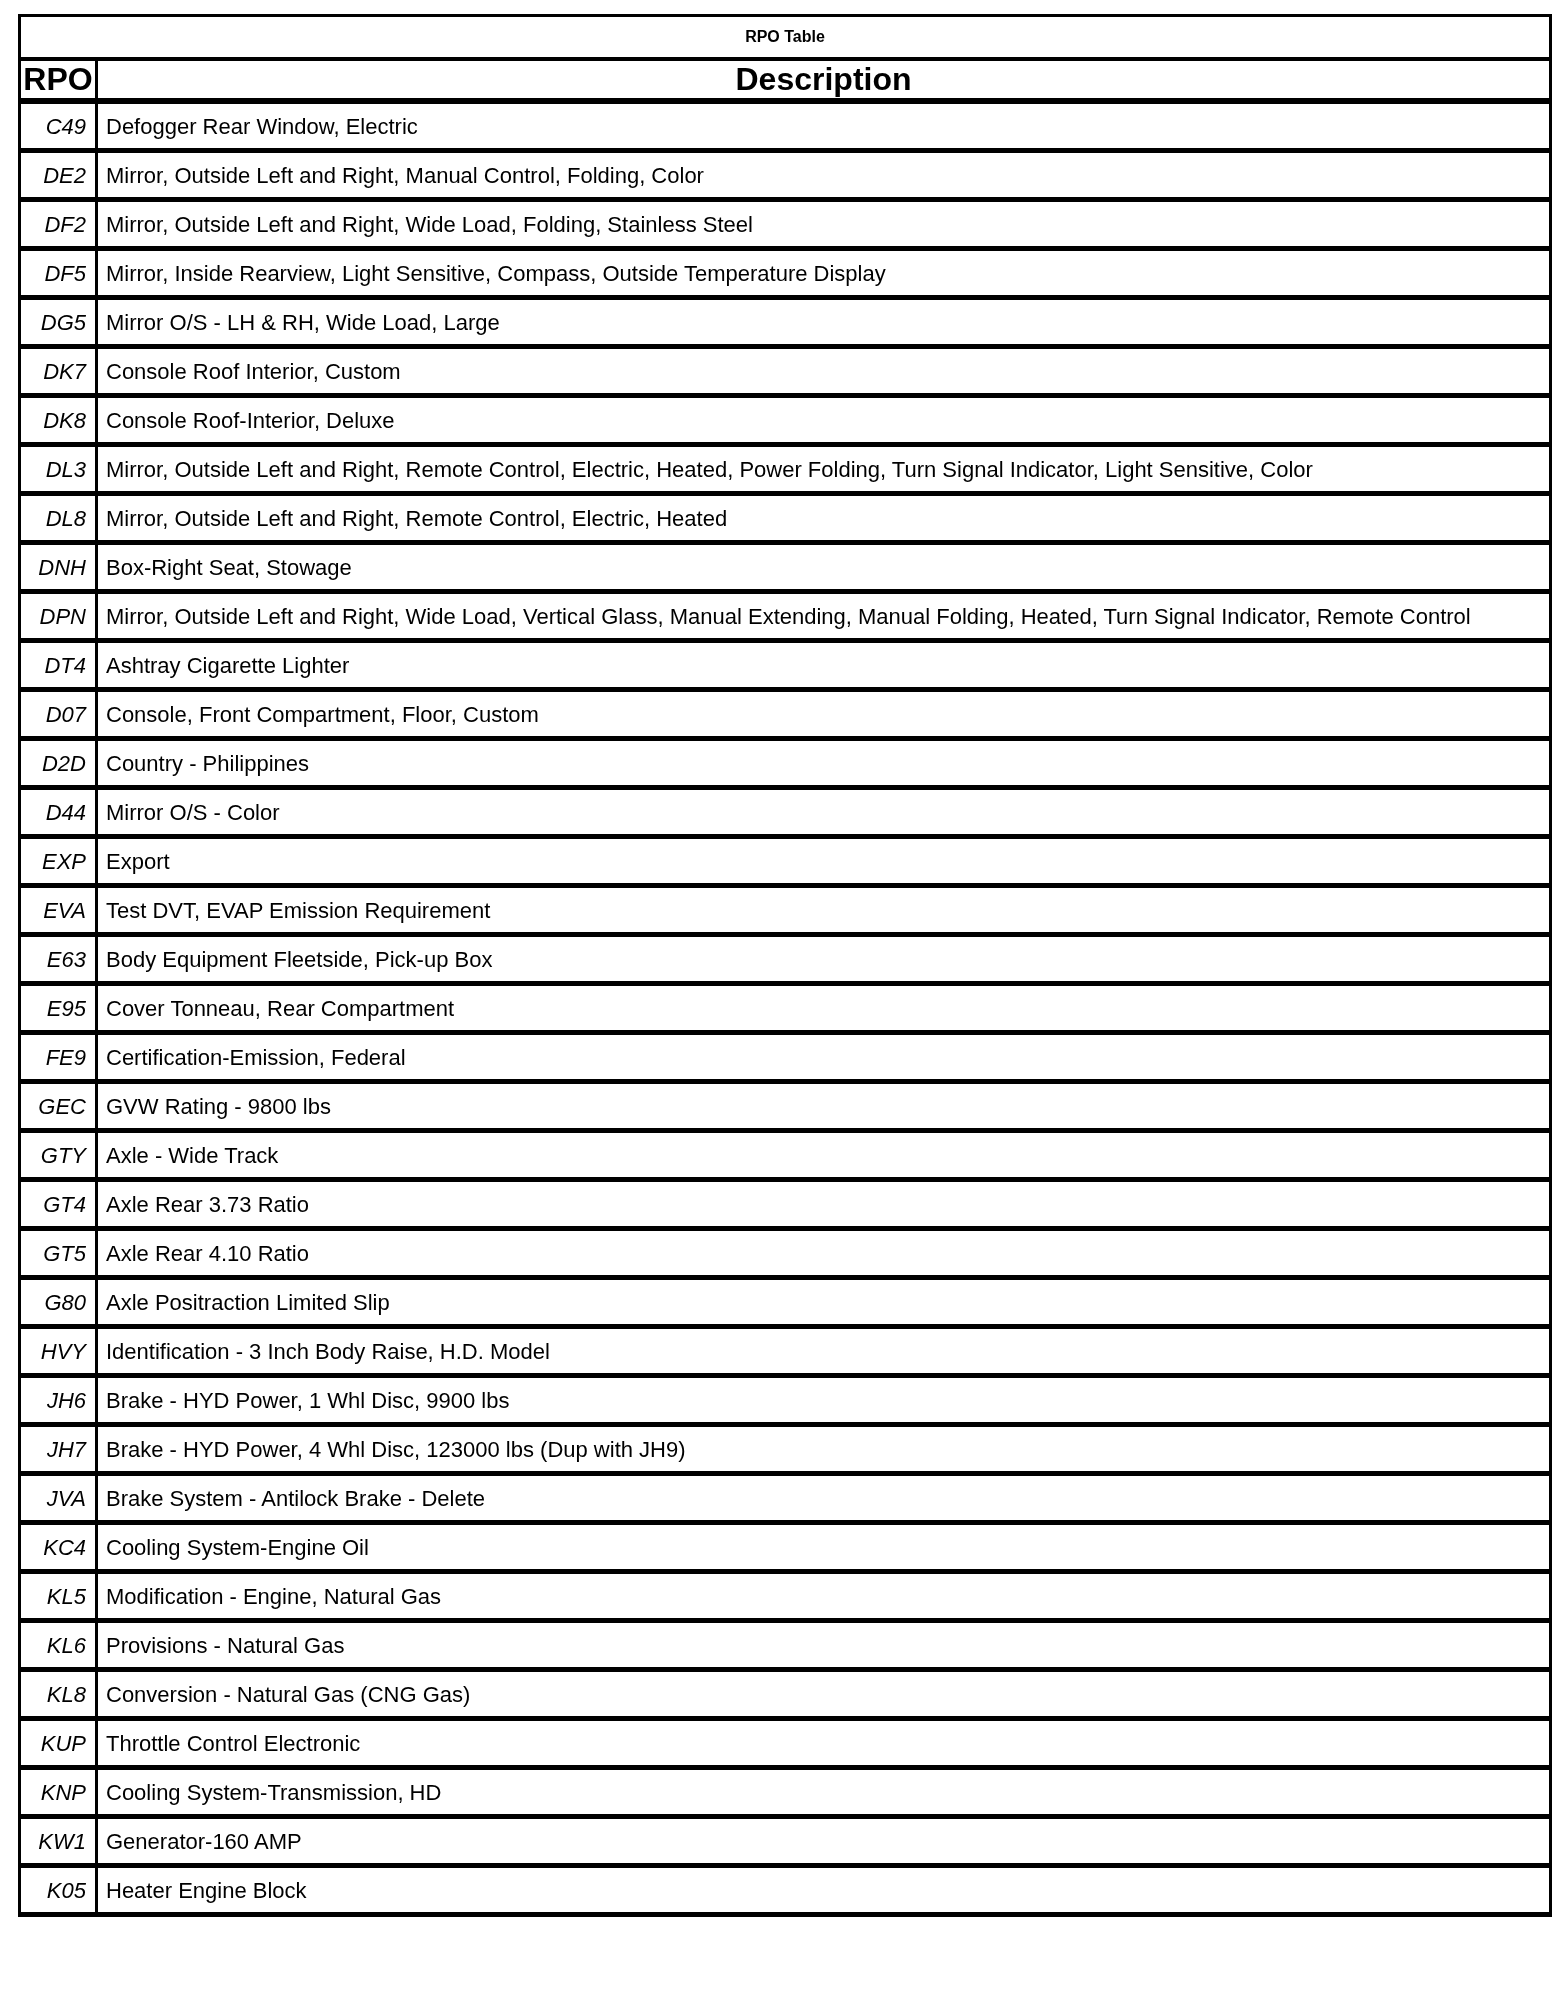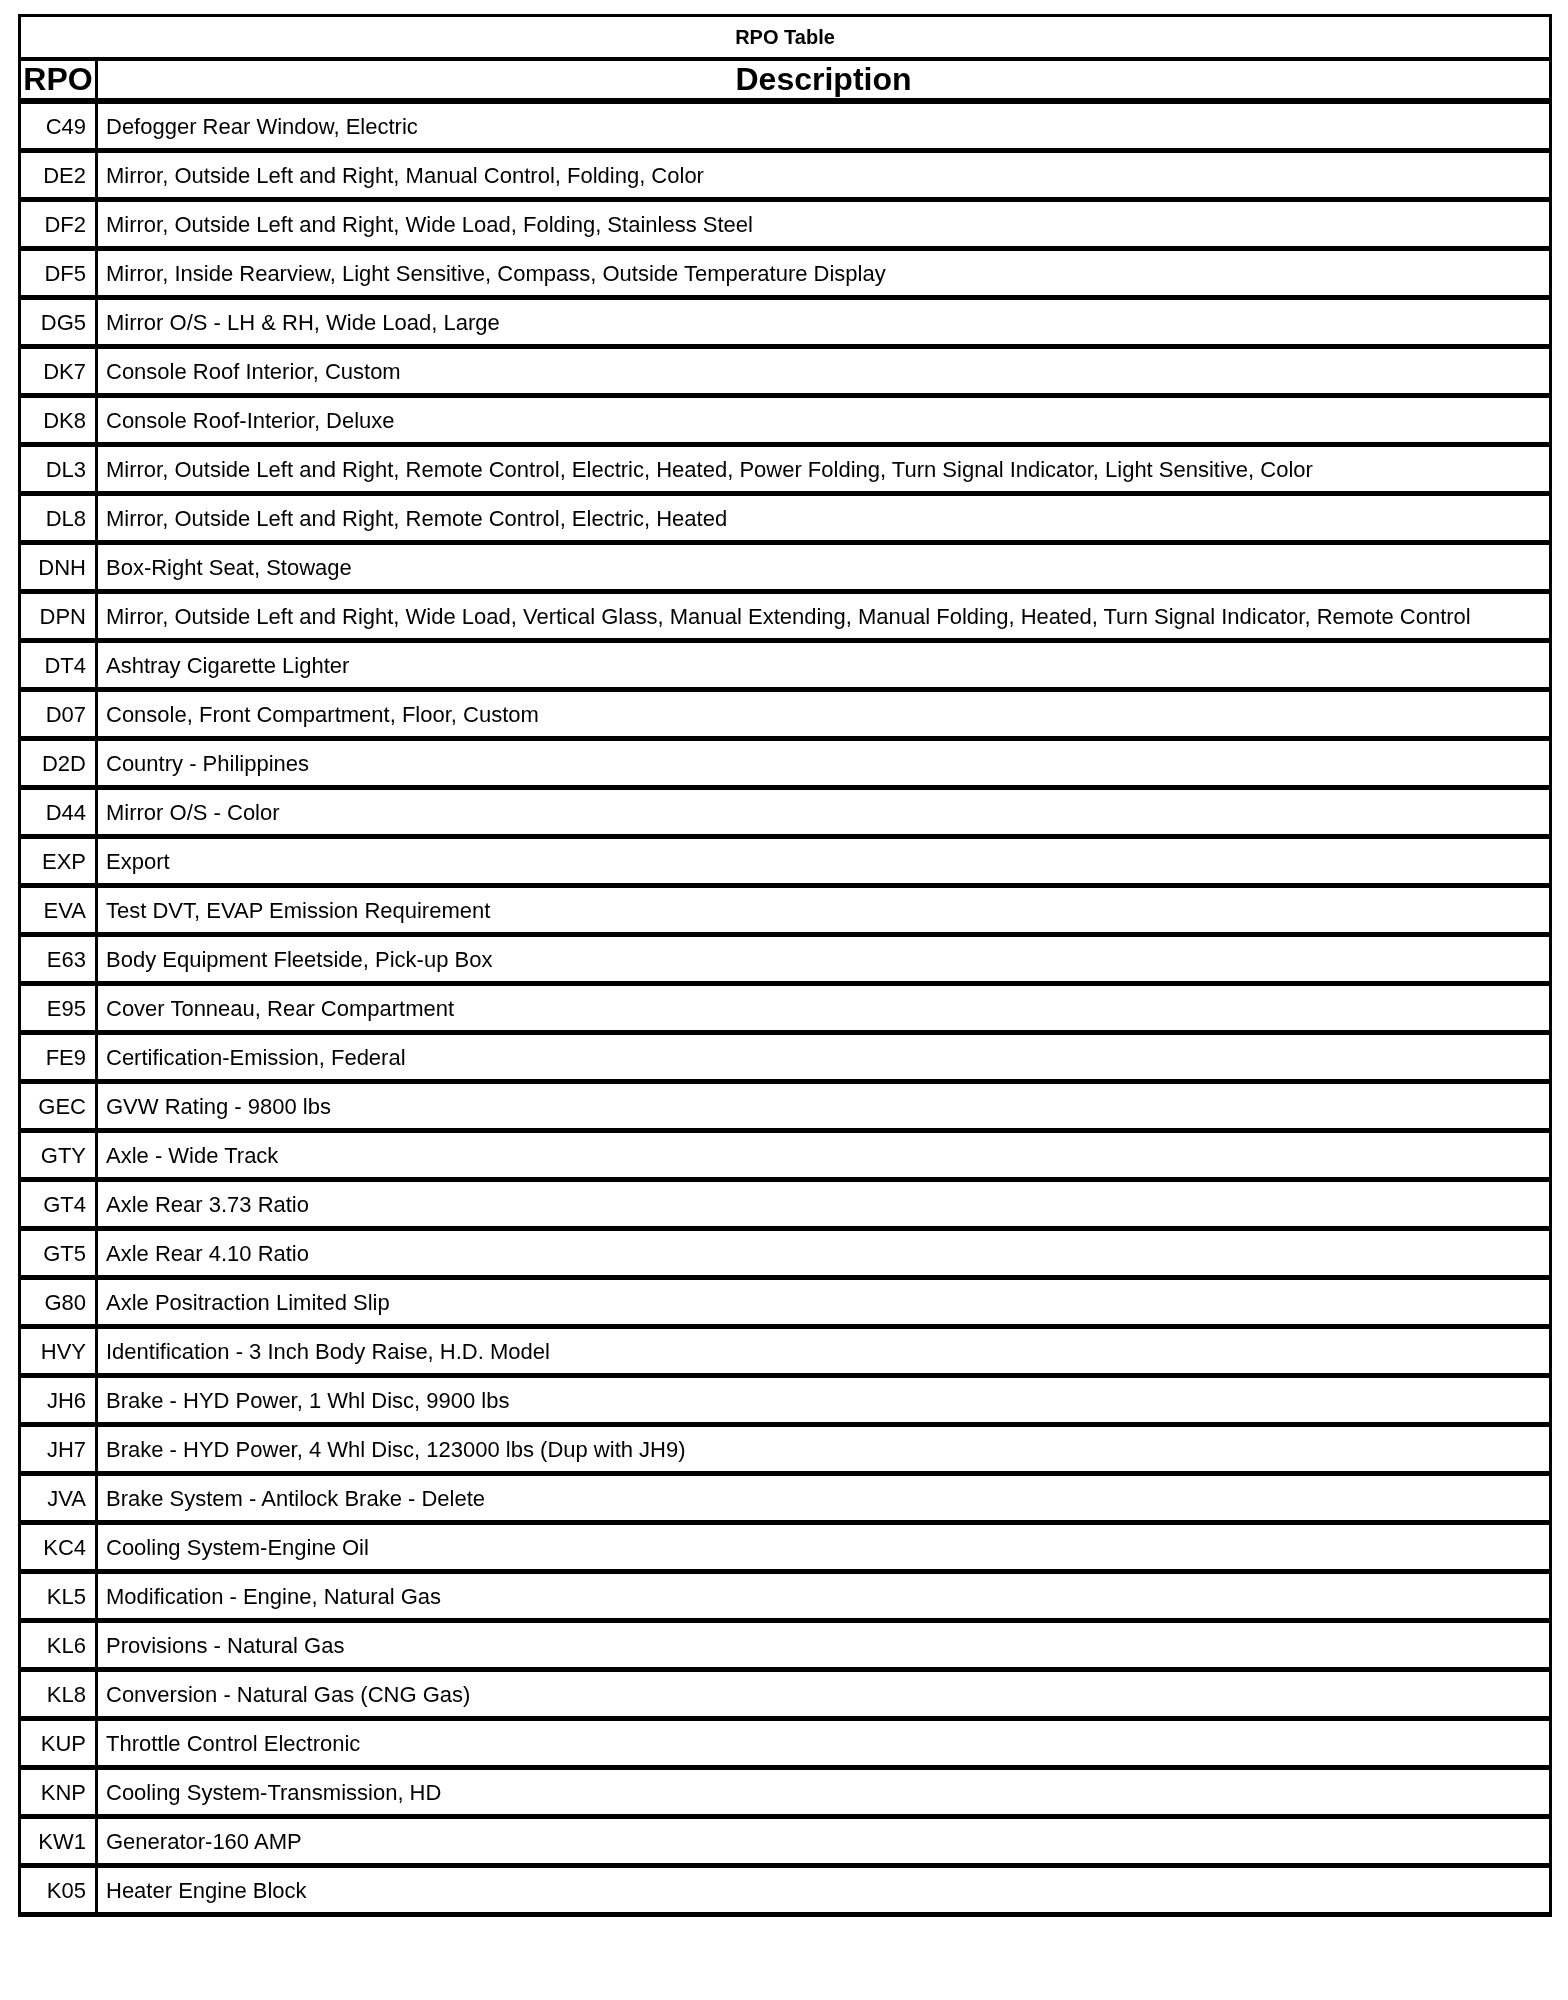--- a/index.html
+++ b/index.html
@@ -26,21 +26,21 @@
     border: 3px solid #000000;
     overflow: hidden;
   }
   tr.title-row td {
     border-top: 3px solid #000000;
     border-bottom: 4px solid #000000;
     height: 38px;
     text-align: center;
     vertical-align: middle;
     font-weight: bold;
-    font-size: 20px;
+    font-size: 16px;
   }
   tr.header-row th {
     border-top: 4px solid #000000;
     border-bottom: 6px solid #000000;
     height: 34px;
     text-align: center;
     vertical-align: middle;
     font-weight: bold;
     font-size: 32px;
     padding: 0;
@@ -49,20 +49,21 @@
     border-top: 5px solid #000000;
     border-bottom: 5px solid #000000;
     height: 36px;
     font-size: 22px;
     line-height: 29px;
     vertical-align: middle;
   }
   td.rpo-cell {
     text-align: right;
     padding: 3px 9px 3px 2px;
+    font-style: italic;
   }
   td.desc-cell {
     text-align: left;
     padding: 4px 8px 4px 8px;
   }
 </style>
 </head>
 <body>
 
 <table class="rpo-table">

